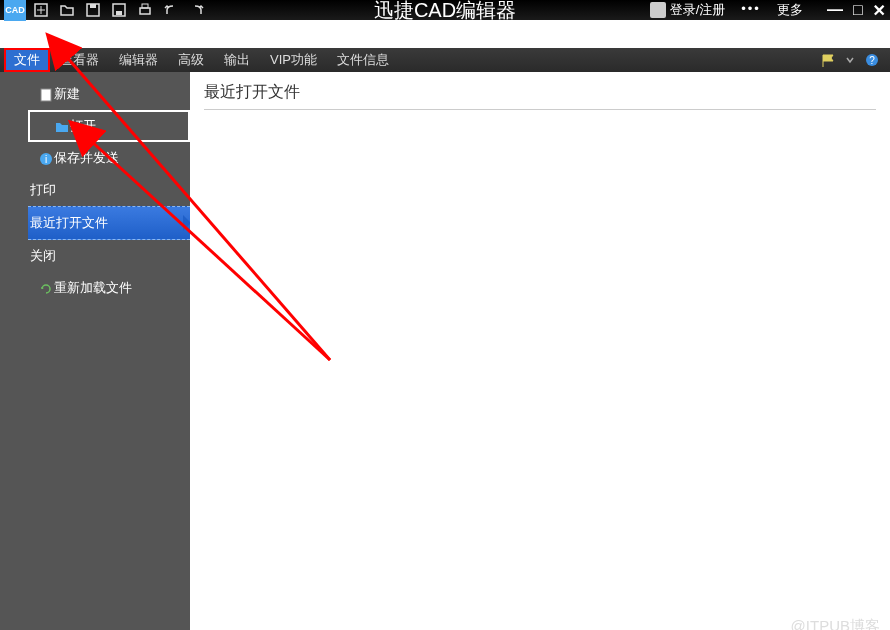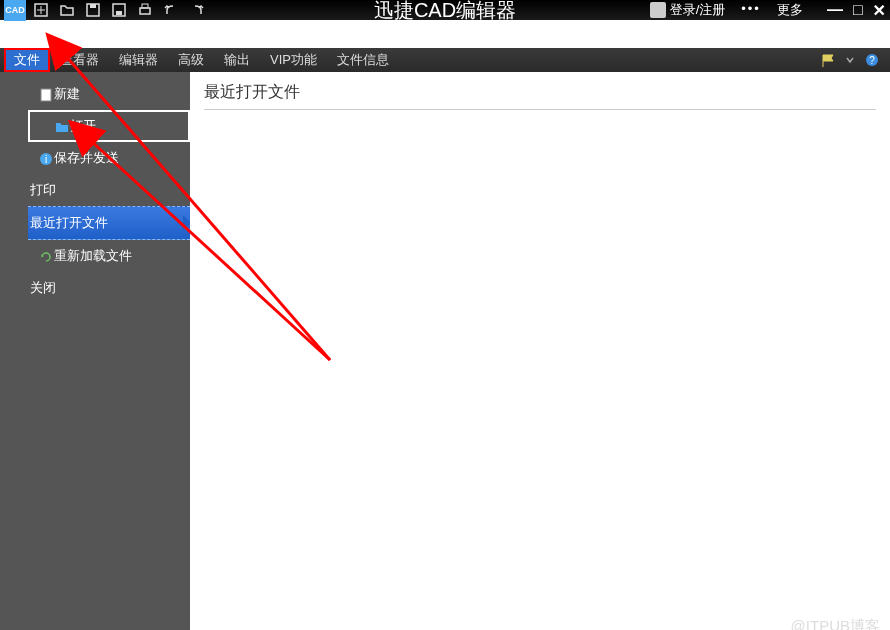--- a/index.html
+++ b/index.html
@@ -241,31 +241,31 @@
     </div>
     <div class="fm-item">
       <span class="fm-icon"></span>
       <span style="margin-left:-24px;">打印</span>
     </div>
     <div class="fm-item selected">
       <span class="fm-icon"></span>
       <span style="margin-left:-24px;">最近打开文件</span>
     </div>
     <div class="fm-item">
+      <span class="fm-icon"></span>
+      <span style="margin-left:-24px;">关闭</span>
+    </div>
+    <div class="fm-item">
       <span class="fm-icon">
           <svg width="14" height="14">
             <path d="M3 7 A4 4 0 1 1 7 11" fill="none" stroke="#6cc060" stroke-width="1.5"></path>
             <path d="M2 5 L3 7 L5 6" fill="#6cc060"></path>
           </svg>
         </span>
       <span>重新加载文件</span>
-    </div>
-    <div class="fm-item">
-      <span class="fm-icon"></span>
-      <span style="margin-left:-24px;">关闭</span>
     </div>
   </div>
 
   <div class="content-panel">
     <div class="content-title">最近打开文件</div>
     <hr class="content-divider">
     <div class="watermark">@ITPUB博客</div>
   </div>
 </div>
 

